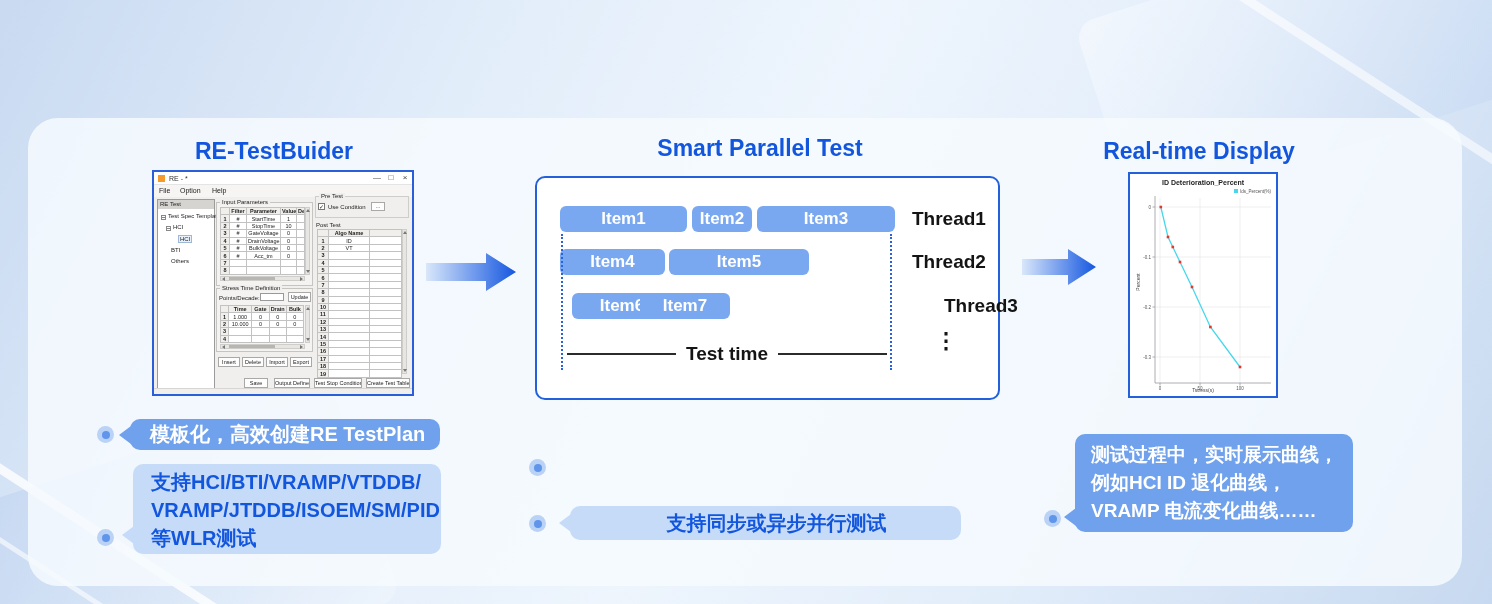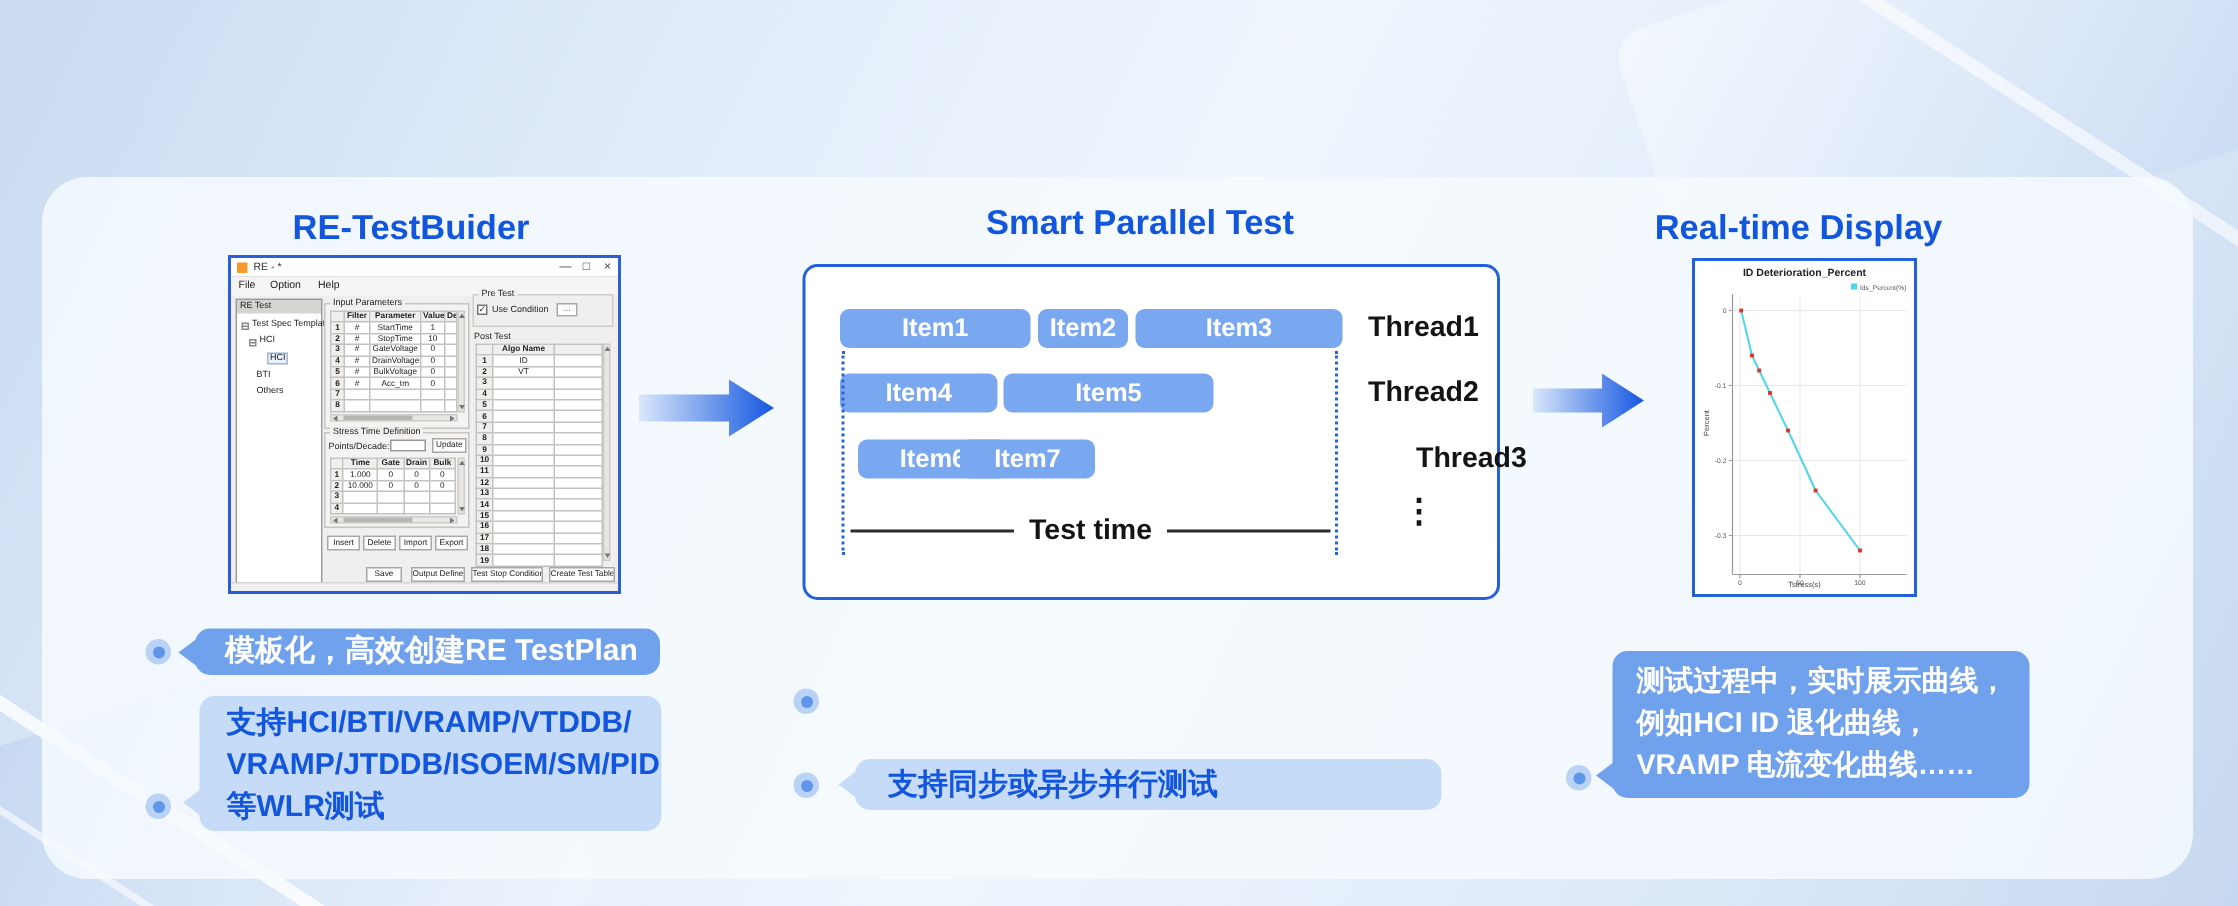--- a/index.html
+++ b/index.html
@@ -539,21 +539,21 @@
   <div class="bubble bubble-light" style="left:133px;top:464px;width:308px;height:90px;">
     <span class="notch notch-light" style="bottom:10px;"></span>
     <div class="bubble-text" style="font-size:20px;line-height:28px;padding:4px 0 0 18px;">支持HCI/BTI/VRAMP/VTDDB/
 VRAMP/JTDDB/ISOEM/SM/PID
 等WLR测试</div>
   </div>
 
   <div class="dot" style="left:529px;top:459px;"></div>
 
   <div class="dot" style="left:529px;top:515px;"></div>
-  <div class="bubble bubble-light" style="left:570px;top:506px;width:391px;height:34px;">
+  <div class="bubble bubble-light" style="left:570px;top:506px;width:391px;height:34px;text-align:center;">
     <span class="notch notch-light" style="top:8px;"></span>
     <div class="bubble-text" style="font-size:20px;line-height:34px;padding-left:22px;">支持同步或异步并行测试</div>
   </div>
 
   <div class="dot" style="left:1044px;top:510px;"></div>
   <div class="bubble bubble-solid" style="left:1075px;top:434px;width:278px;height:98px;">
     <span class="notch notch-solid" style="bottom:6px;"></span>
     <div class="bubble-text" style="font-size:19px;line-height:28px;padding:7px 0 0 16px;">测试过程中，实时展示曲线，
 例如HCI ID 退化曲线，
 VRAMP 电流变化曲线……</div>

